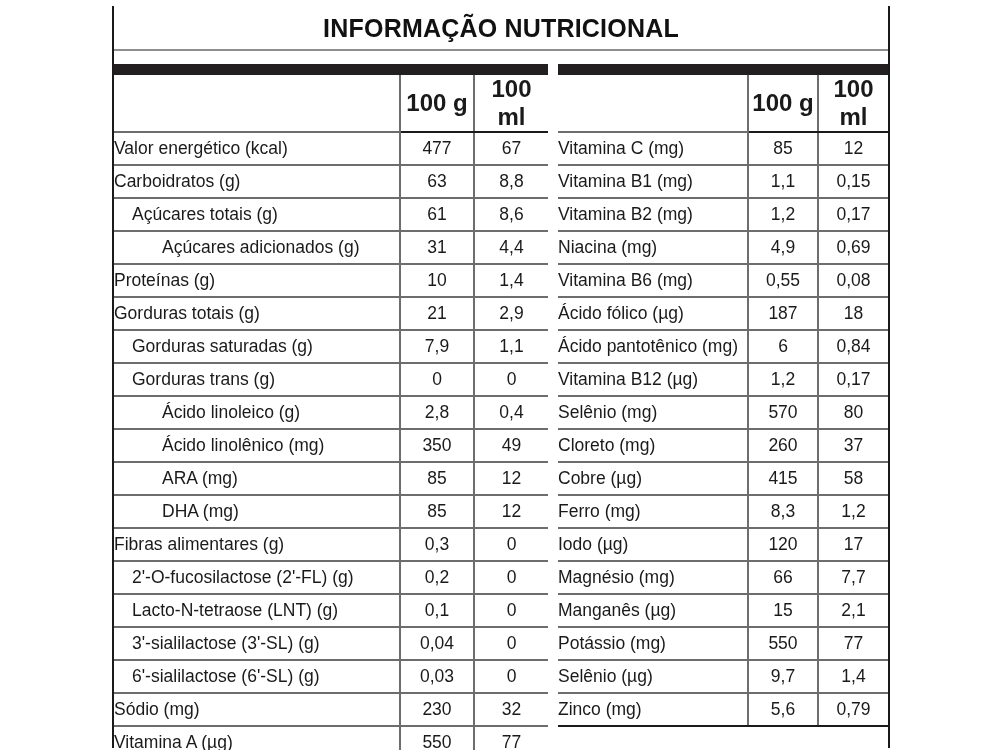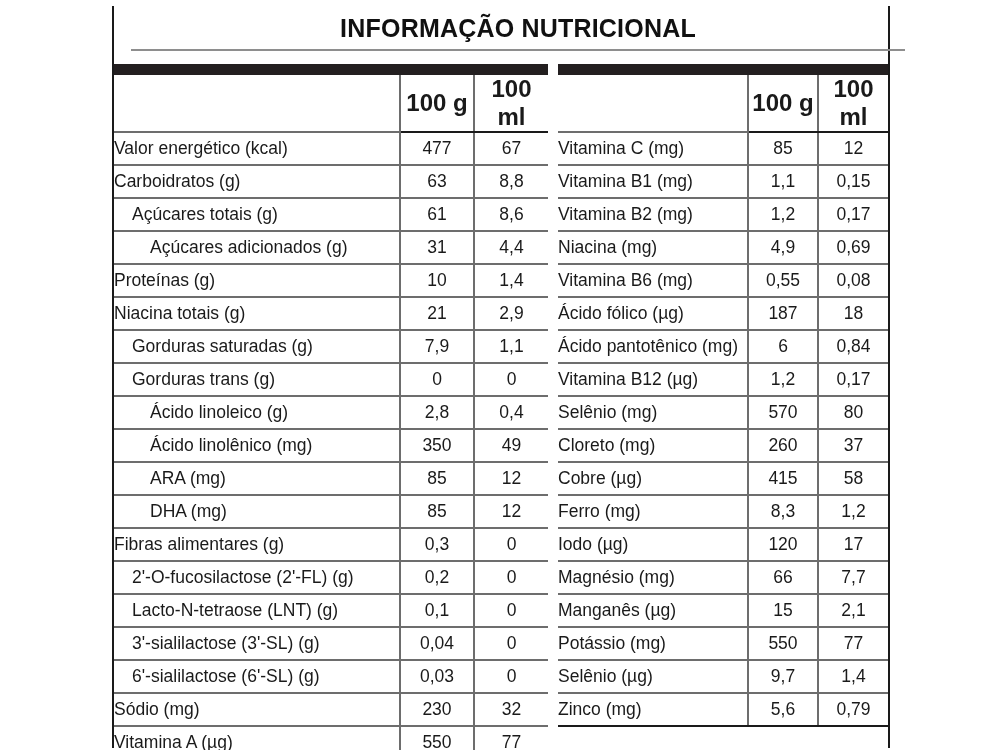--- a/index.html
+++ b/index.html
@@ -30,21 +30,21 @@
     top: 6px;
     width: 778px;
     height: 742px;
     box-sizing: border-box;
     border-left: 2px solid #1a1a1a;
     border-right: 2px solid #1a1a1a;
   }
 
   .title-block {
     position: absolute;
-    left: 131px;
+    left: 114px;
     top: 6px;
     width: 774px;
     box-sizing: border-box;
     text-align: center;
   }
   .title-text {
     font-size: 25px;
     font-weight: bold;
     letter-spacing: 0.2px;
     line-height: 34px;
@@ -119,21 +119,21 @@
     border-left: 2px solid #6d6d6d;
   }
 
   td.nut-name, th.hdr-name {
     text-align: left;
     padding-left: 8px;
     white-space: nowrap;
     overflow: hidden;
   }
   td.nut-name.ind1 { padding-left: 18px; }
-  td.nut-name.ind2 { padding-left: 36px; }
+  td.nut-name.ind2 { padding-left: 48px; }
 
   
   .left  col.c-name { width: 286px; }
   .left  col.c-a    { width: 74px; }
   .left  col.c-b    { width: 74px; }
   .right col.c-name { width: 190px; }
   .right col.c-a    { width: 70px; }
   .right col.c-b    { width: 70px; }
 </style>
 </head>
@@ -185,21 +185,21 @@
               <td class="nut-name ind2">Açúcares adicionados (g)</td>
               <td class="col-val">31</td>
               <td class="col-val">4,4</td>
             </tr>
             <tr>
               <td class="nut-name">Proteínas (g)</td>
               <td class="col-val">10</td>
               <td class="col-val">1,4</td>
             </tr>
             <tr>
-              <td class="nut-name">Niacina totais (g)</td>
+              <td class="nut-name">Gorduras totais (g)</td>
               <td class="col-val">21</td>
               <td class="col-val">2,9</td>
             </tr>
             <tr>
               <td class="nut-name ind1">Gorduras saturadas (g)</td>
               <td class="col-val">7,9</td>
               <td class="col-val">1,1</td>
             </tr>
             <tr>
               <td class="nut-name ind1">Gorduras trans (g)</td>

